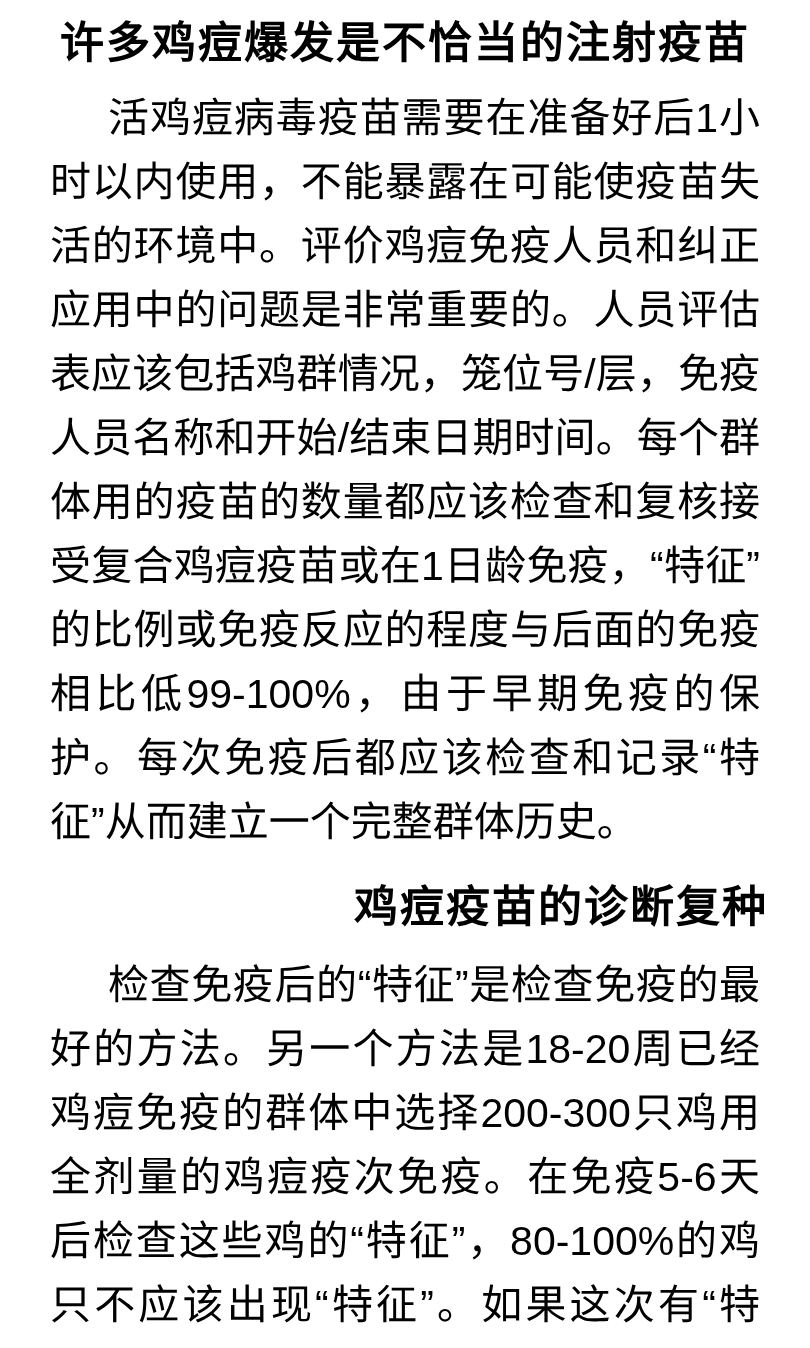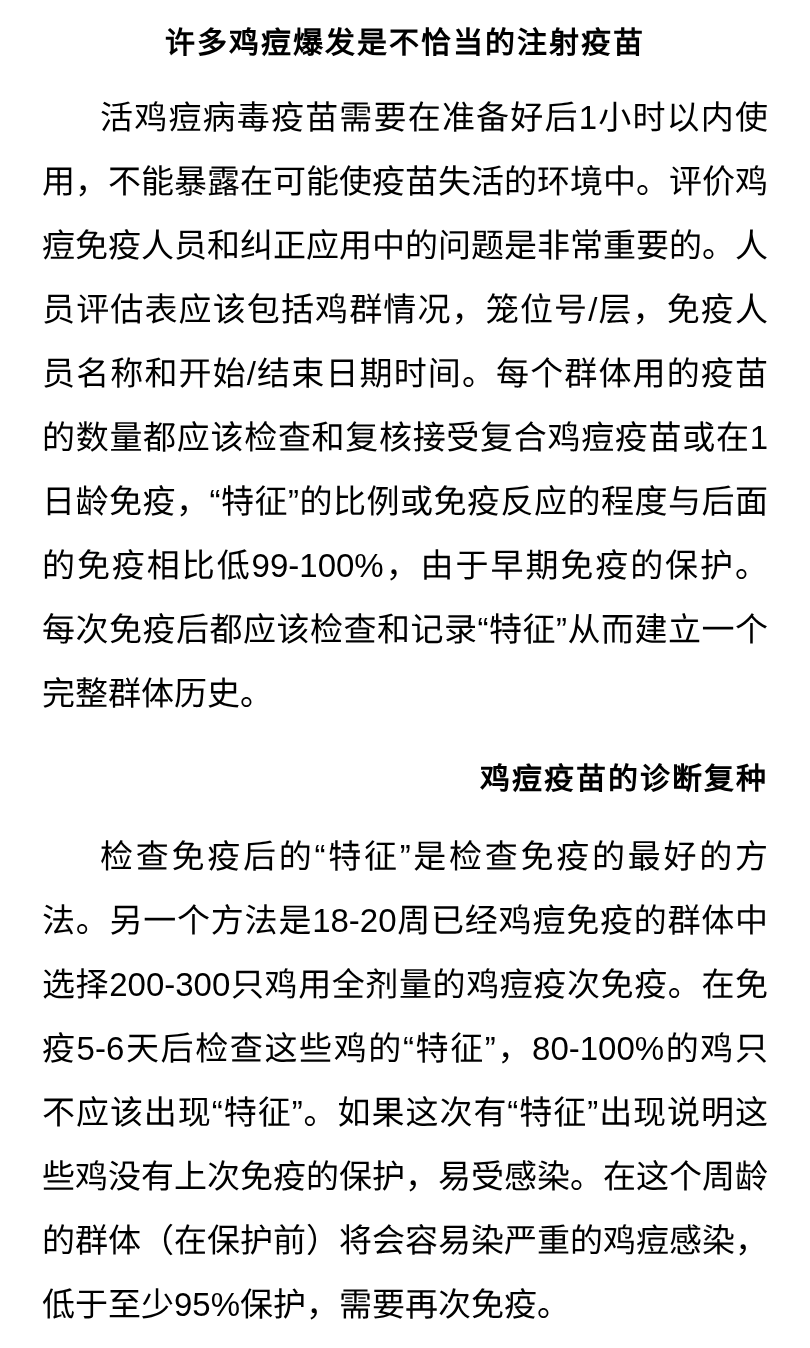--- a/index.html
+++ b/index.html
@@ -15,43 +15,43 @@
     color: #000000;
   }
   .page {
     width: 810px;
     height: 1348px;
     background: #ffffff;
     box-sizing: border-box;
     padding: 0 42px;
   }
   .section-heading {
-    font-size: 30px;
+    font-size: 44px;
     font-weight: 700;
     line-height: 45px;
     text-align: center;
     letter-spacing: 2px;
     margin: 0;
     color: #000000;
   }
   .heading-1 {
     padding-top: 20px;
   }
   .heading-2 {
     margin-top: 30px;
     text-align: right;
   }
   .body-paragraph {
-    font-size: 33px;
+    font-size: 41px;
     font-weight: 400;
     line-height: 64px;
     text-align: justify;
     text-justify: inter-character;
     text-indent: 58px;
-    margin: 0;
+    margin: 8px;
     color: #000000;
   }
   .para-1 {
     margin-top: 21px;
   }
   .para-2 {
     margin-top: 24px;
   }
 </style>
 </head>

